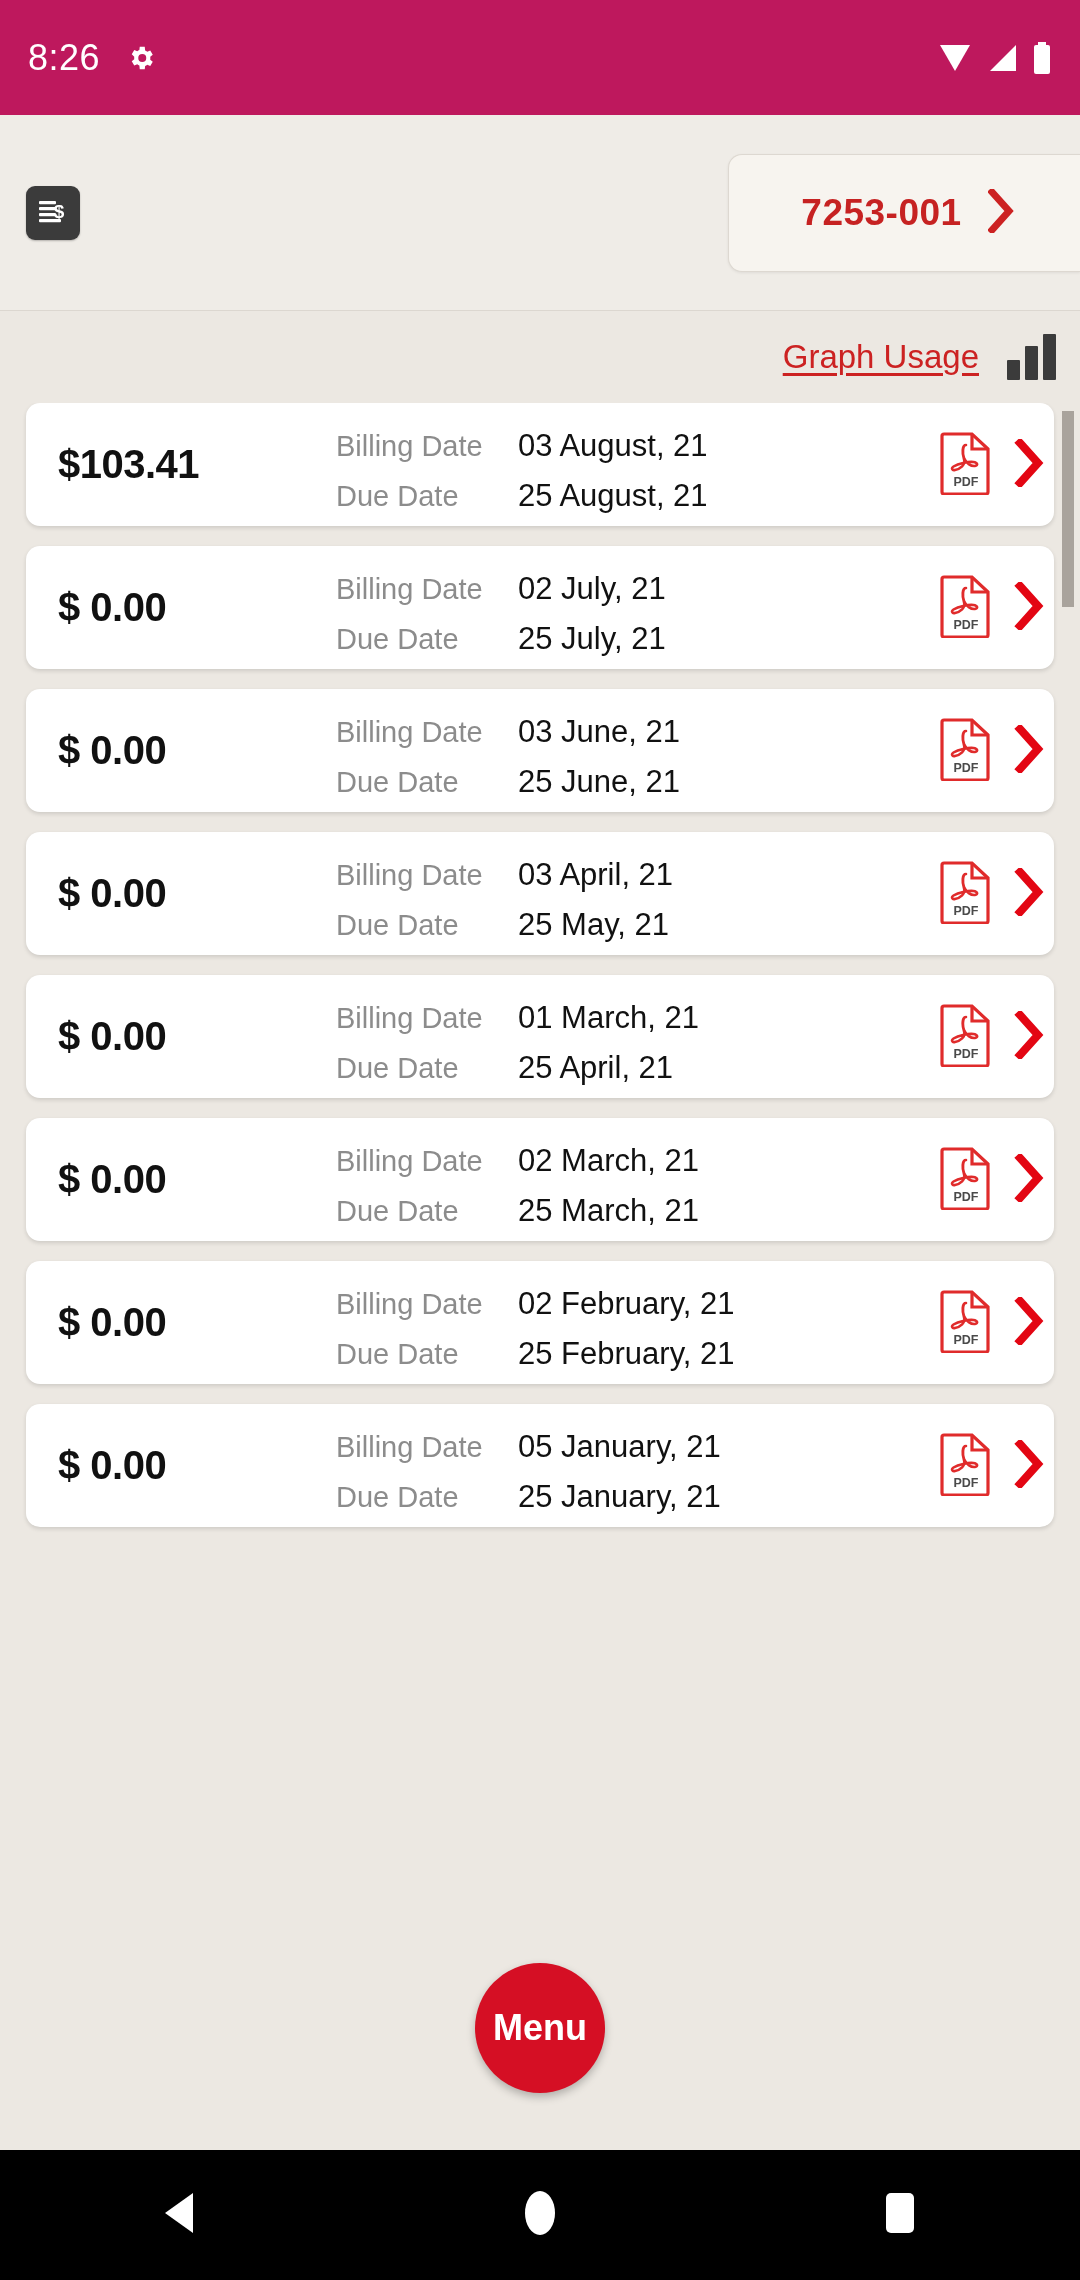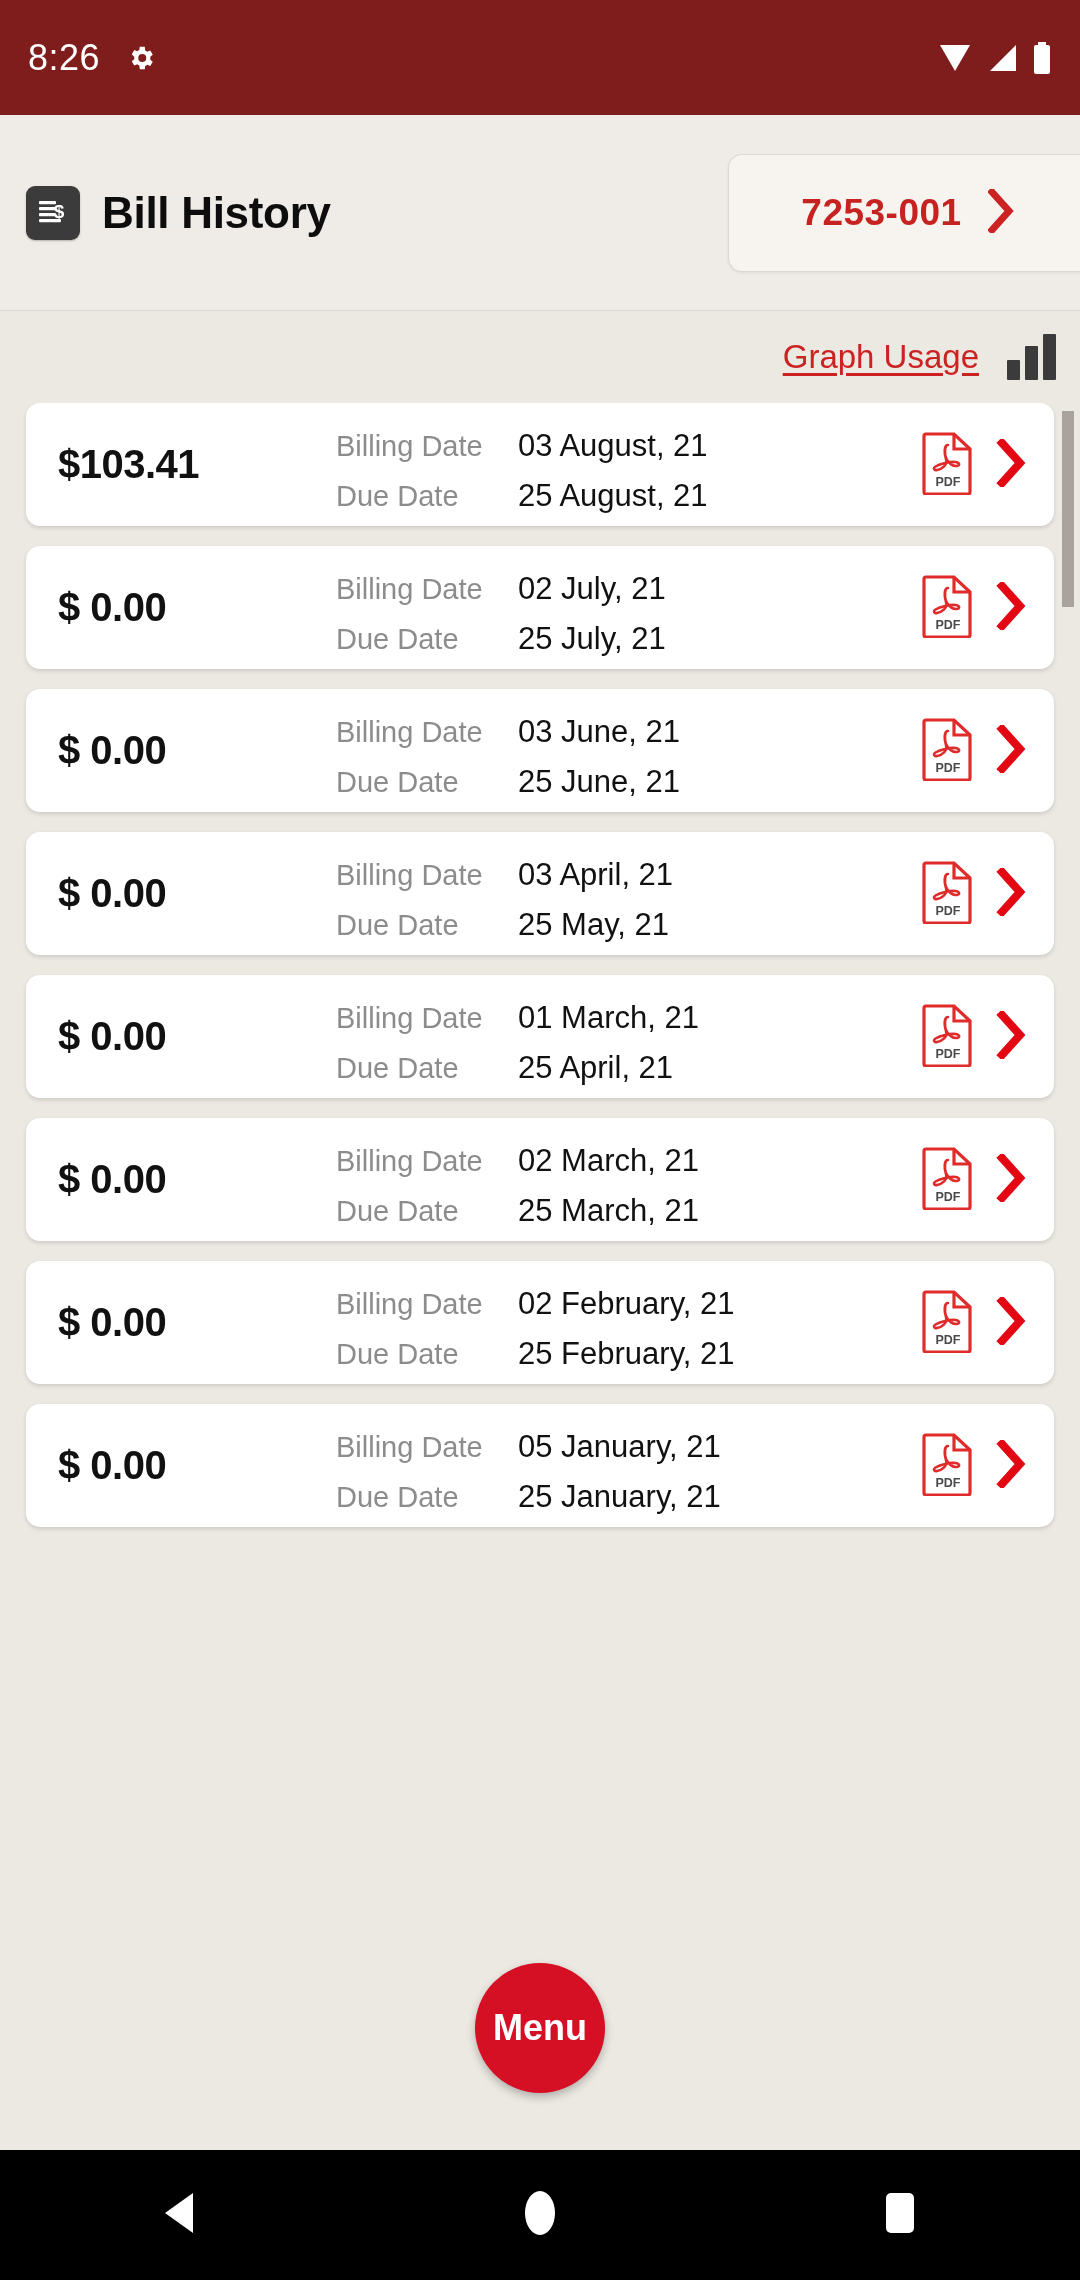--- a/index.html
+++ b/index.html
@@ -6,21 +6,21 @@
   html,body { width:1080px; height:2280px; }
   body {
     font-family:"Liberation Sans", sans-serif;
     background:#ece8e2;
     overflow:hidden;
     position:relative;
   }
 
   
   .status-bar{
-    height:115px; background:#7f1d1d; color:#fff;
+    height:115px; background:#be185d; color:#fff;
     display:flex; align-items:center; padding:0 28px;
     position:relative;
   }
   .status-time{ font-size:36px; letter-spacing:.5px; font-weight:400; }
   .status-left-icons{ display:flex; align-items:center; gap:18px; margin-left:26px; }
   .status-right{ margin-left:auto; display:flex; align-items:center; gap:14px; }
   .gear{ width:30px; height:30px; }
   .ic{ display:block; }
 
   
@@ -69,21 +69,21 @@
   
   .list-wrap{
     position:absolute; left:0; right:0;
     top:403px; height:1582px; overflow:hidden;
   }
   .list{ padding:0 26px; }
   .bill-card{
     background:#fff; border-radius:14px;
     height:123px; margin-bottom:20px;
     display:flex; align-items:center;
-    padding:0 24px 0 32px;
+    padding:0 6px 0 32px;
     box-shadow:0 2px 4px rgba(0,0,0,.13);
   }
   .amount{
     font-size:40px; font-weight:700; color:#111;
     width:278px; flex:0 0 278px; letter-spacing:-.5px;
   }
   .dates{ flex:1 1 auto; display:flex; flex-direction:column; justify-content:flex-start; gap:2px; }
   .date-line{ display:flex; align-items:baseline; }
   .date-label{
     font-size:29px; color:#8c8c8c; width:182px; flex:0 0 182px;
@@ -155,21 +155,20 @@
     <svg width="40" height="40" viewBox="0 0 40 40">
       <g fill="#ffffff">
         <rect x="6" y="8" width="17" height="3.2" rx="1"></rect>
         <rect x="6" y="14" width="17" height="3.2" rx="1"></rect>
         <rect x="6" y="20" width="17" height="3.2" rx="1"></rect>
         <rect x="6" y="26" width="22" height="3.2" rx="1"></rect>
       </g>
       <text x="26" y="25" font-family="'Liberation Sans',sans-serif" font-size="19" font-weight="bold" fill="#ffffff" text-anchor="middle">$</text>
     </svg>
   </span>
-  <span class="page-title">Bill History</span>
   <div class="acct-btn">
     <span class="acct-num">7253-001</span>
     <span>
       <svg width="26" height="44" viewBox="0 0 26 44">
         <path d="M4 3 L21 22 L4 41" fill="none" stroke="#cc2222" stroke-width="7" stroke-linecap="square" stroke-linejoin="miter"></path>
       </svg>
     </span>
   </div>
 </div>
 

